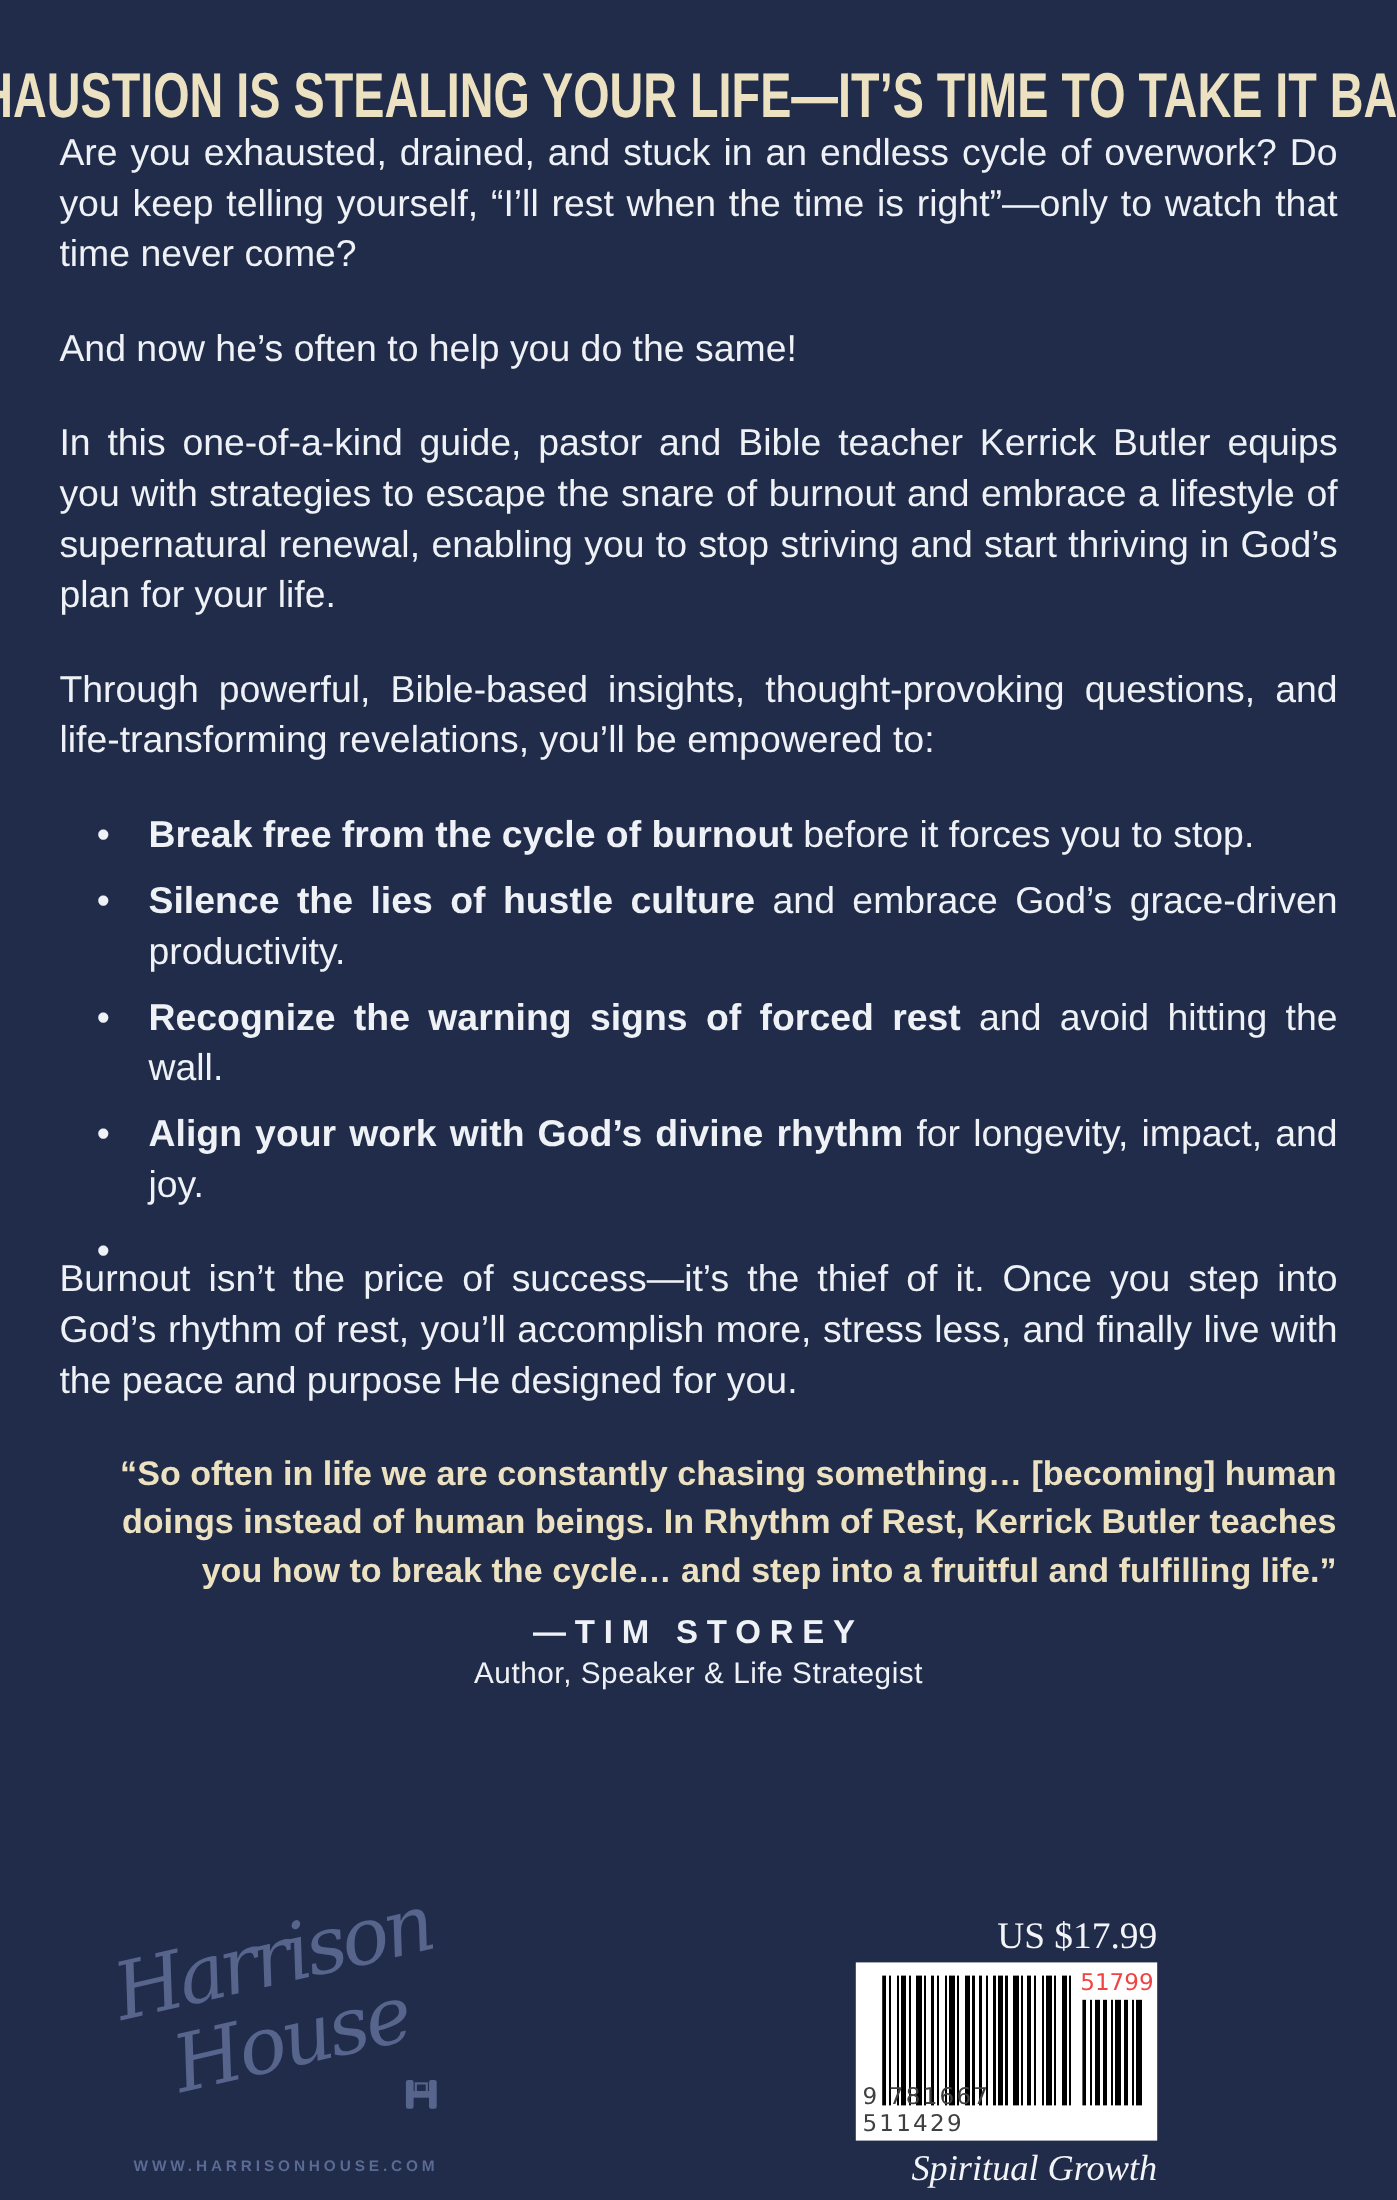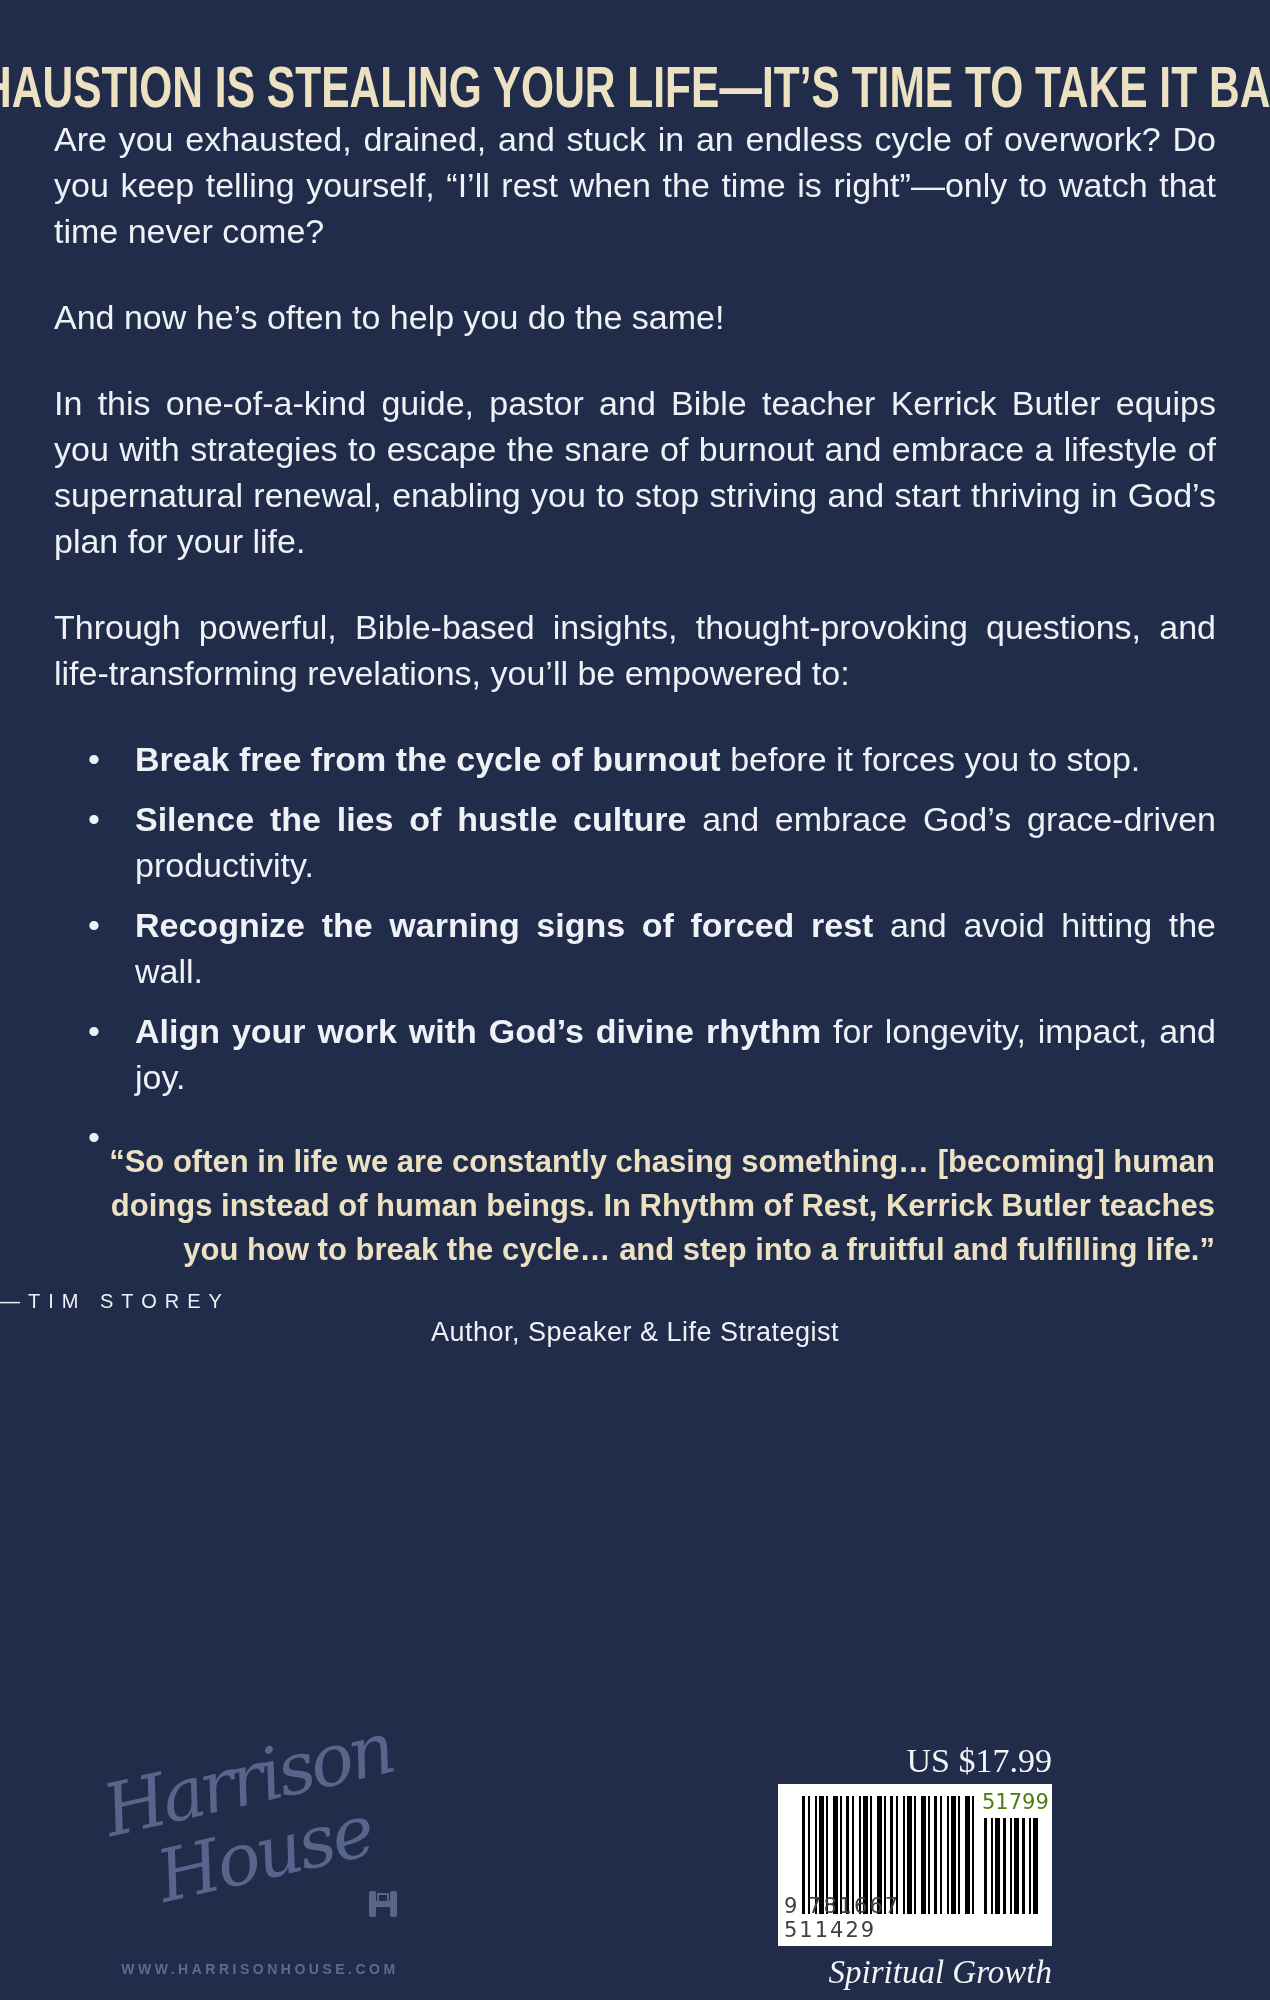--- a/index.html
+++ b/index.html
@@ -22,43 +22,43 @@
   
   ul.bullets{list-style:none;margin:0 0 40px 0;padding:0 0 0 81px;}
   ul.bullets li{position:relative;font-size:34px;line-height:46px;text-align:justify;
                 margin:0 0 14px 0;color:#eef1f5;}
   ul.bullets li .dot{position:absolute;left:-47px;top:0;color:#eef1f5;}
   .blead{font-weight:bold;}
 
   
   .quote{margin:6px auto 0 auto;width:1160px;text-align:right;color:#ece2c1;
          font-size:31px;line-height:44px;font-weight:bold;}
-  .attr-name{margin-top:18px;color:#eef1f5;font-size:20px;
-             letter-spacing:8px;font-weight:400;}
+  .attr-name{margin-top:18px;text-align:center;color:#eef1f5;font-size:30px;
+             letter-spacing:8px;font-weight:700;}
   .attr-title{margin-top:4px;text-align:center;color:#eef1f5;font-size:27px;letter-spacing:0.5px;}
 
   
   .pub{position:absolute;left:88px;top:1652px;width:350px;height:250px;}
   .pub svg{display:block;}
   .pub-site{position:absolute;left:100px;top:1903px;width:320px;text-align:center;
             color:#5a6a92;font-size:14px;font-weight:bold;letter-spacing:3.5px;}
 
   
   .price{position:absolute;left:778px;top:1684px;width:274px;text-align:right;
          font-family:"Liberation Serif",serif;font-size:34px;color:#f2f4f7;}
   .barcode{position:absolute;left:778px;top:1726px;width:274px;height:162px;background:#fff;}
   .ean-bars{position:absolute;left:24px;top:12px;width:176px;height:118px;
     background:repeating-linear-gradient(90deg,
       #000 0 3px,#fff 3px 6px,#000 6px 8px,#fff 8px 13px,
       #000 13px 15px,#fff 15px 17px,#000 17px 22px,#fff 22px 24px,
       #000 24px 26px,#fff 26px 31px,#000 31px 36px,#fff 36px 38px,
       #000 38px 40px,#fff 40px 44px);}
   .ean-digits{position:absolute;left:6px;bottom:4px;width:200px;color:#404040;
       font-size:21px;letter-spacing:2px;font-family:"DejaVu Sans",sans-serif;}
-  .sup-num{position:absolute;left:204px;top:6px;width:62px;text-align:center;color:#4d7c0f;
+  .sup-num{position:absolute;left:204px;top:6px;width:62px;text-align:center;color:#ef4444;
       font-size:21px;font-family:"DejaVu Sans",sans-serif;}
   .sup-bars{position:absolute;left:206px;top:34px;width:56px;height:96px;
     background:repeating-linear-gradient(90deg,
       #000 0 3px,#fff 3px 7px,#000 7px 9px,#fff 9px 11px,
       #000 11px 16px,#fff 16px 19px);}
   .category{position:absolute;left:778px;top:1896px;width:274px;text-align:right;
       font-family:"Liberation Serif",serif;font-style:italic;font-size:33px;color:#f2f4f7;}
 </style>
 </head>
 <body>
@@ -80,20 +80,21 @@
     <p>Through powerful, Bible-based insights, thought-provoking questions, and life-transforming revelations, you’ll be empowered to:</p>
 
     <ul class="bullets">
       <li><span class="dot">•</span><span class="blead">Break free from the cycle of burnout</span><span> before it forces you to stop.</span></li>
       <li><span class="dot">•</span><span class="blead">Silence the lies of hustle culture</span><span> and embrace God’s grace-driven productivity.</span></li>
       <li><span class="dot">•</span><span class="blead">Recognize the warning signs of forced rest</span><span> and avoid hitting the wall.</span></li>
       <li><span class="dot">•</span><span class="blead">Align your work with God’s divine rhythm</span><span> for longevity, impact, and joy.</span></li>
       <li><span class="dot">•</span><span></span></li>
     </ul>
 
+    <p>Burnout isn’t the price of success—it’s the thief of it. Once you step into God’s rhythm of rest, you’ll accomplish more, stress less, and finally live with the peace and purpose He designed for you.</p>
   </div>
 
   <div class="quote"><span>“So often in life we are constantly chasing something… [becoming] human doings instead of human beings. In </span><span class="ital">Rhythm of Rest</span><span>, Kerrick Butler teaches you how to break the cycle… and step into a fruitful and fulfilling life.”</span></div>
 
   <div class="attr-name">—TIM STOREY</div>
   <div class="attr-title">Author, Speaker &amp; Life Strategist</div>
 
   <div class="pub">
     <svg width="350" height="250" viewBox="0 0 350 250">
       <g fill="#57658d" transform="rotate(-13 175 115)">

